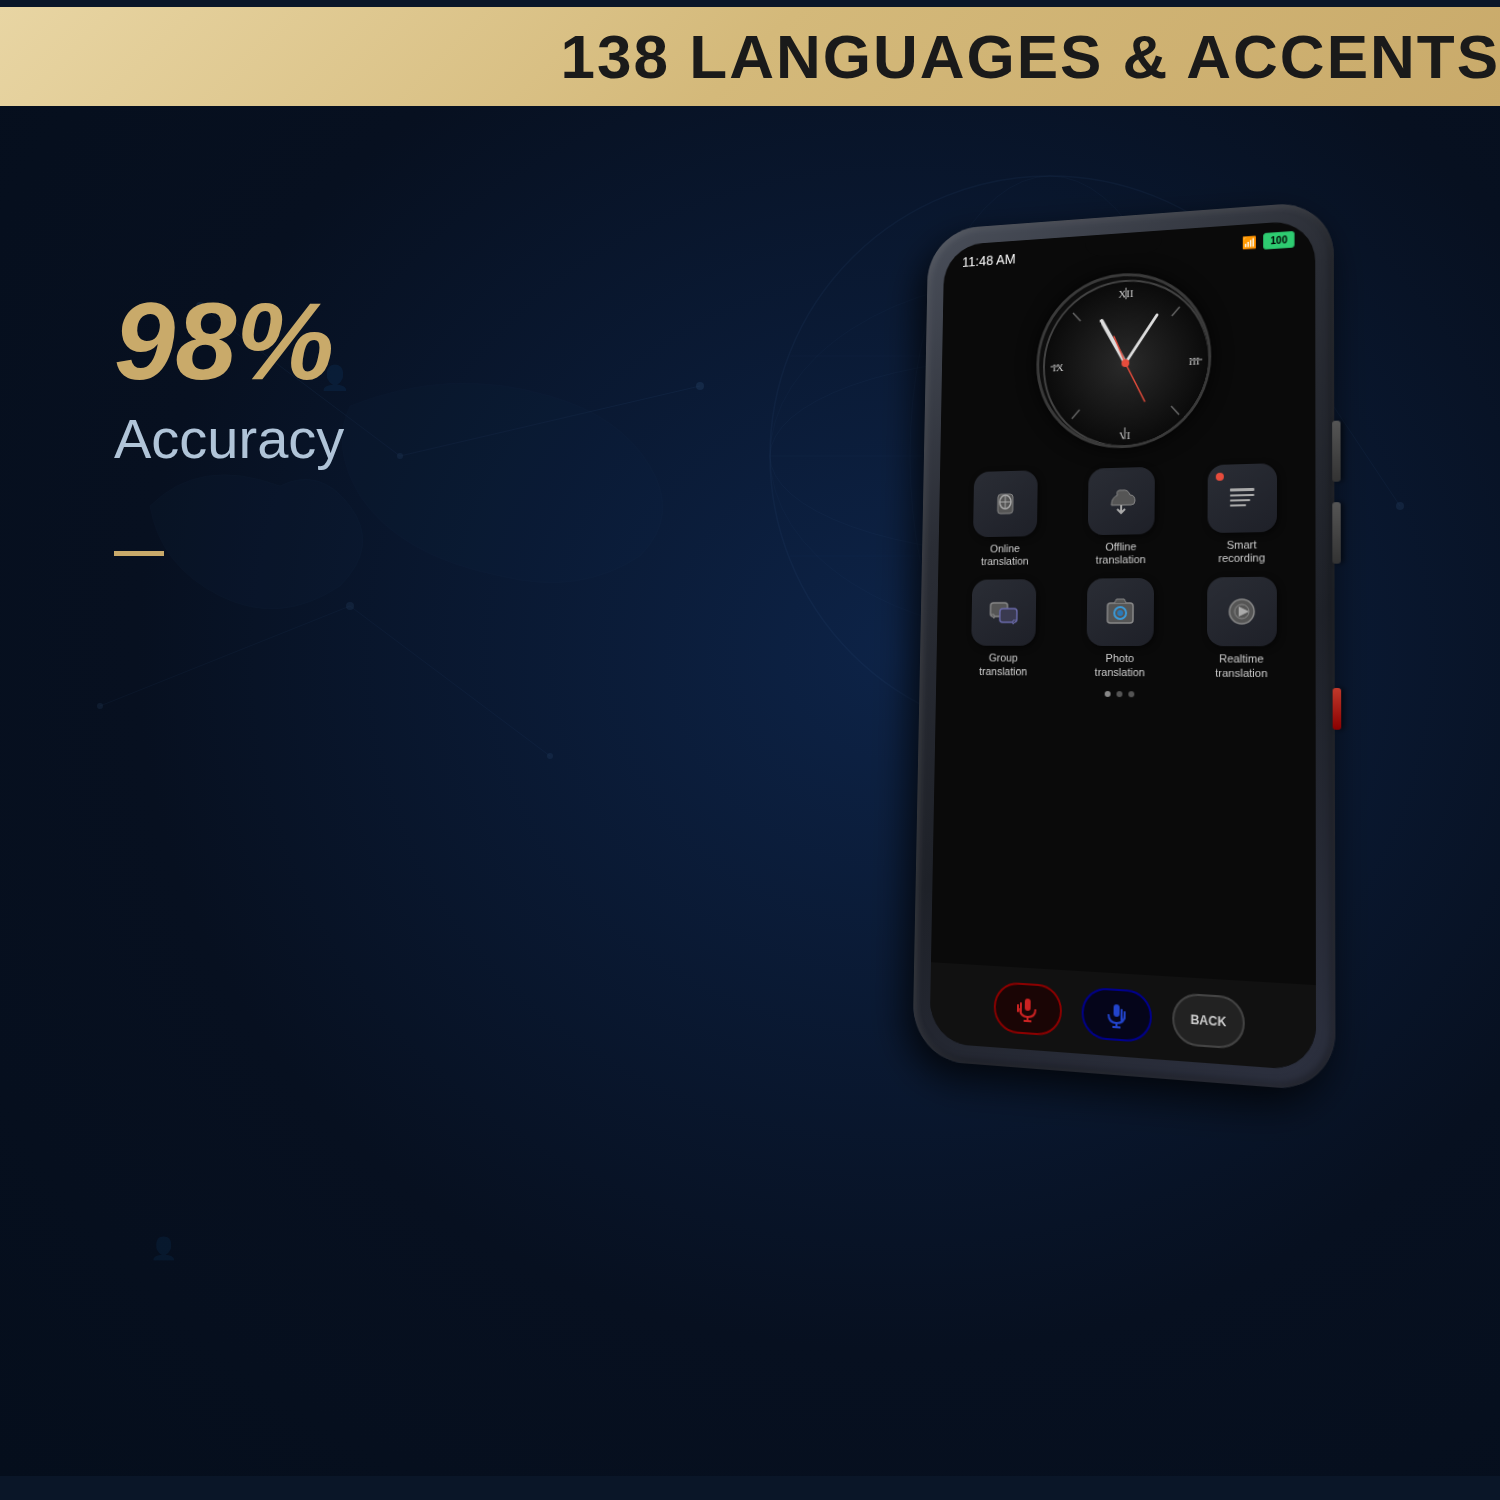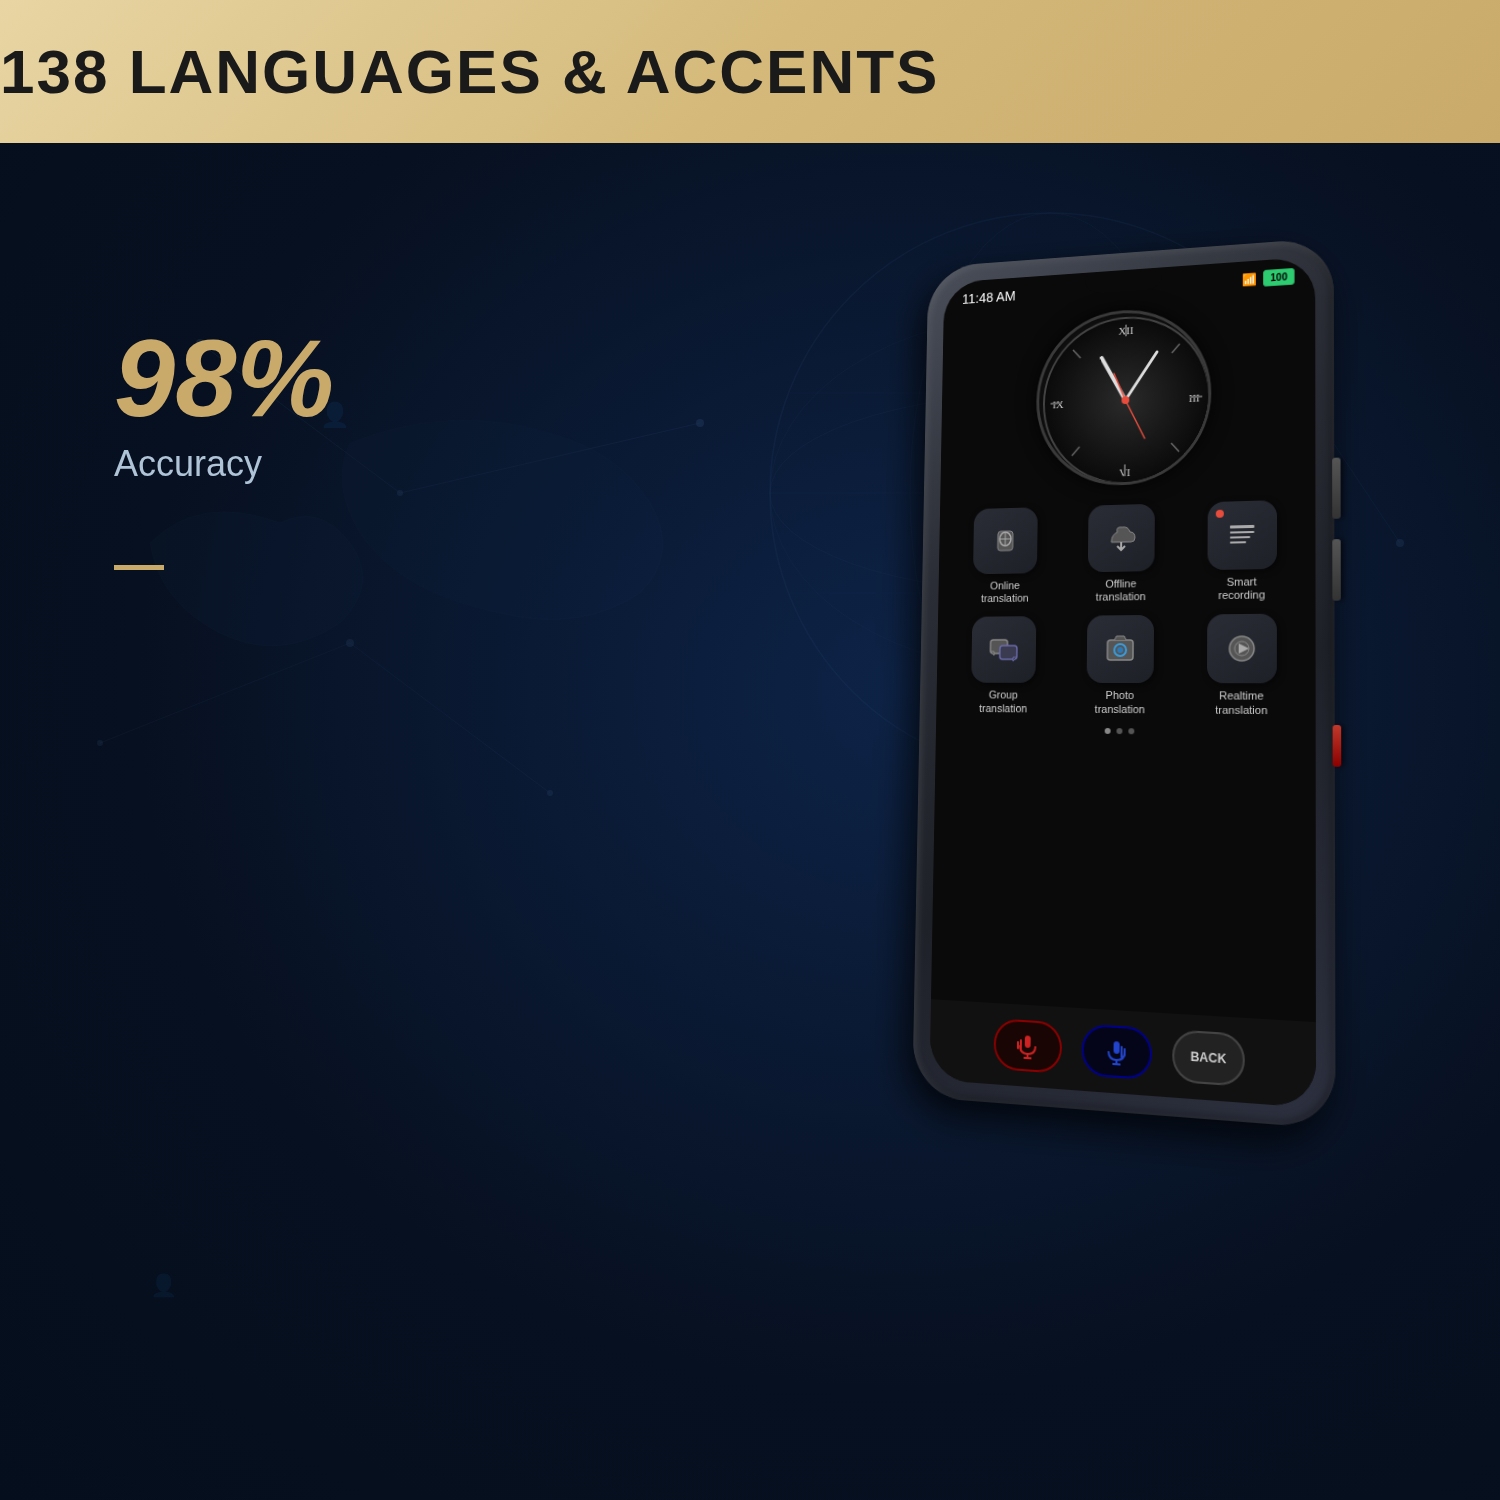--- a/index.html
+++ b/index.html
@@ -10,24 +10,25 @@
       overflow: hidden;
       font-family: 'Arial', sans-serif;
       background: #0a1628;
       position: relative;
     }
 
     
     .header-banner {
       width: 100%;
       background: linear-gradient(135deg, #e8d5a3 0%, #d4b97a 50%, #c9aa6a 100%);
-      padding: 36px 0;
-      text-align: left;
+      padding: 14px 0;
+      text-align: right;
       position: relative;
       z-index: 10;
+      margin-top: 7px;
     }
 
     .header-title {
       font-size: 62px;
       font-weight: 900;
       color: #1a1a1a;
       letter-spacing: 2px;
       text-transform: uppercase;
     }
 
@@ -65,21 +66,21 @@
 
     .stat-number {
       font-size: 110px;
       font-weight: 900;
       color: #c9aa6a;
       line-height: 1;
       font-style: italic;
     }
 
     .stat-label {
-      font-size: 36px;
+      font-size: 56px;
       color: #b0c4d8;
       font-weight: 400;
       margin-top: 10px;
     }
 
     .stat-divider {
       width: 50px;
       height: 5px;
       background: #c9aa6a;
       margin: 50px 0;

